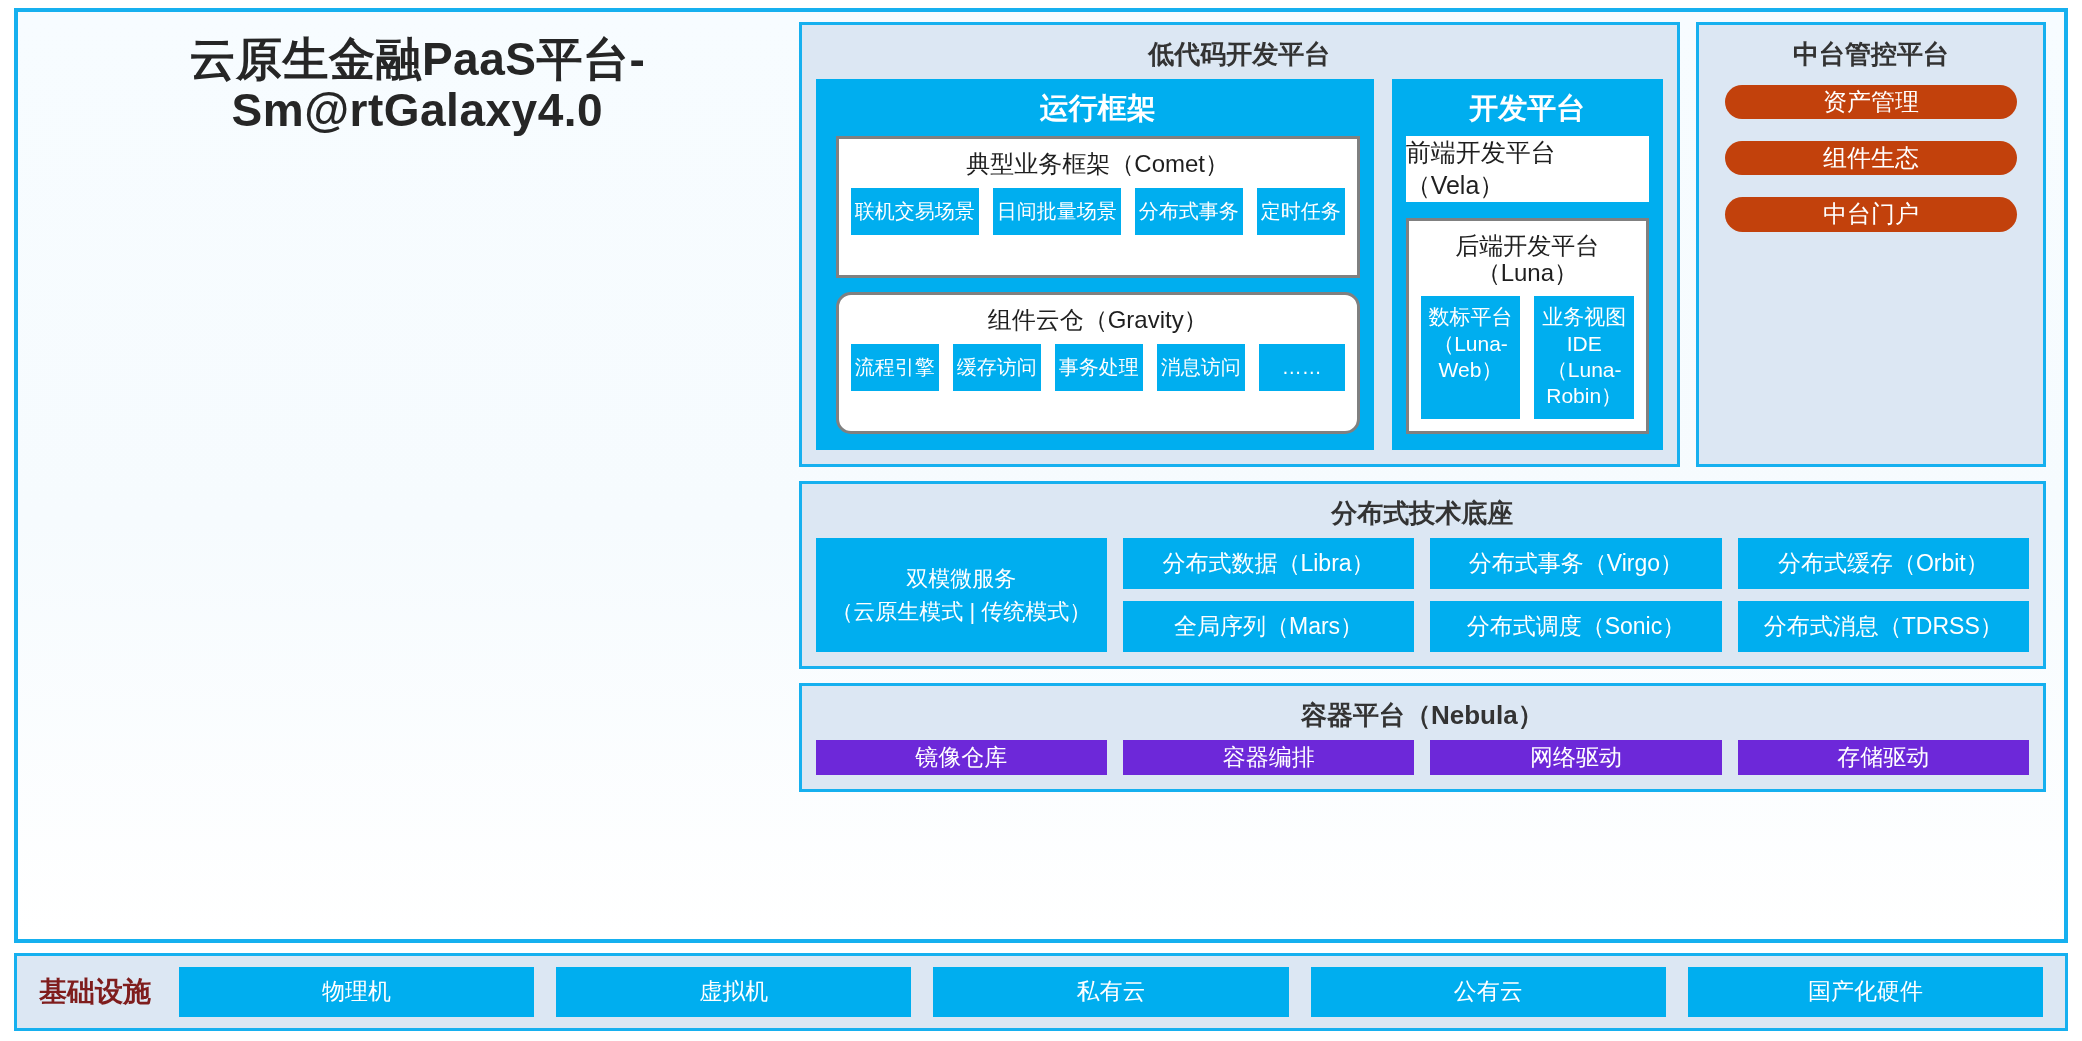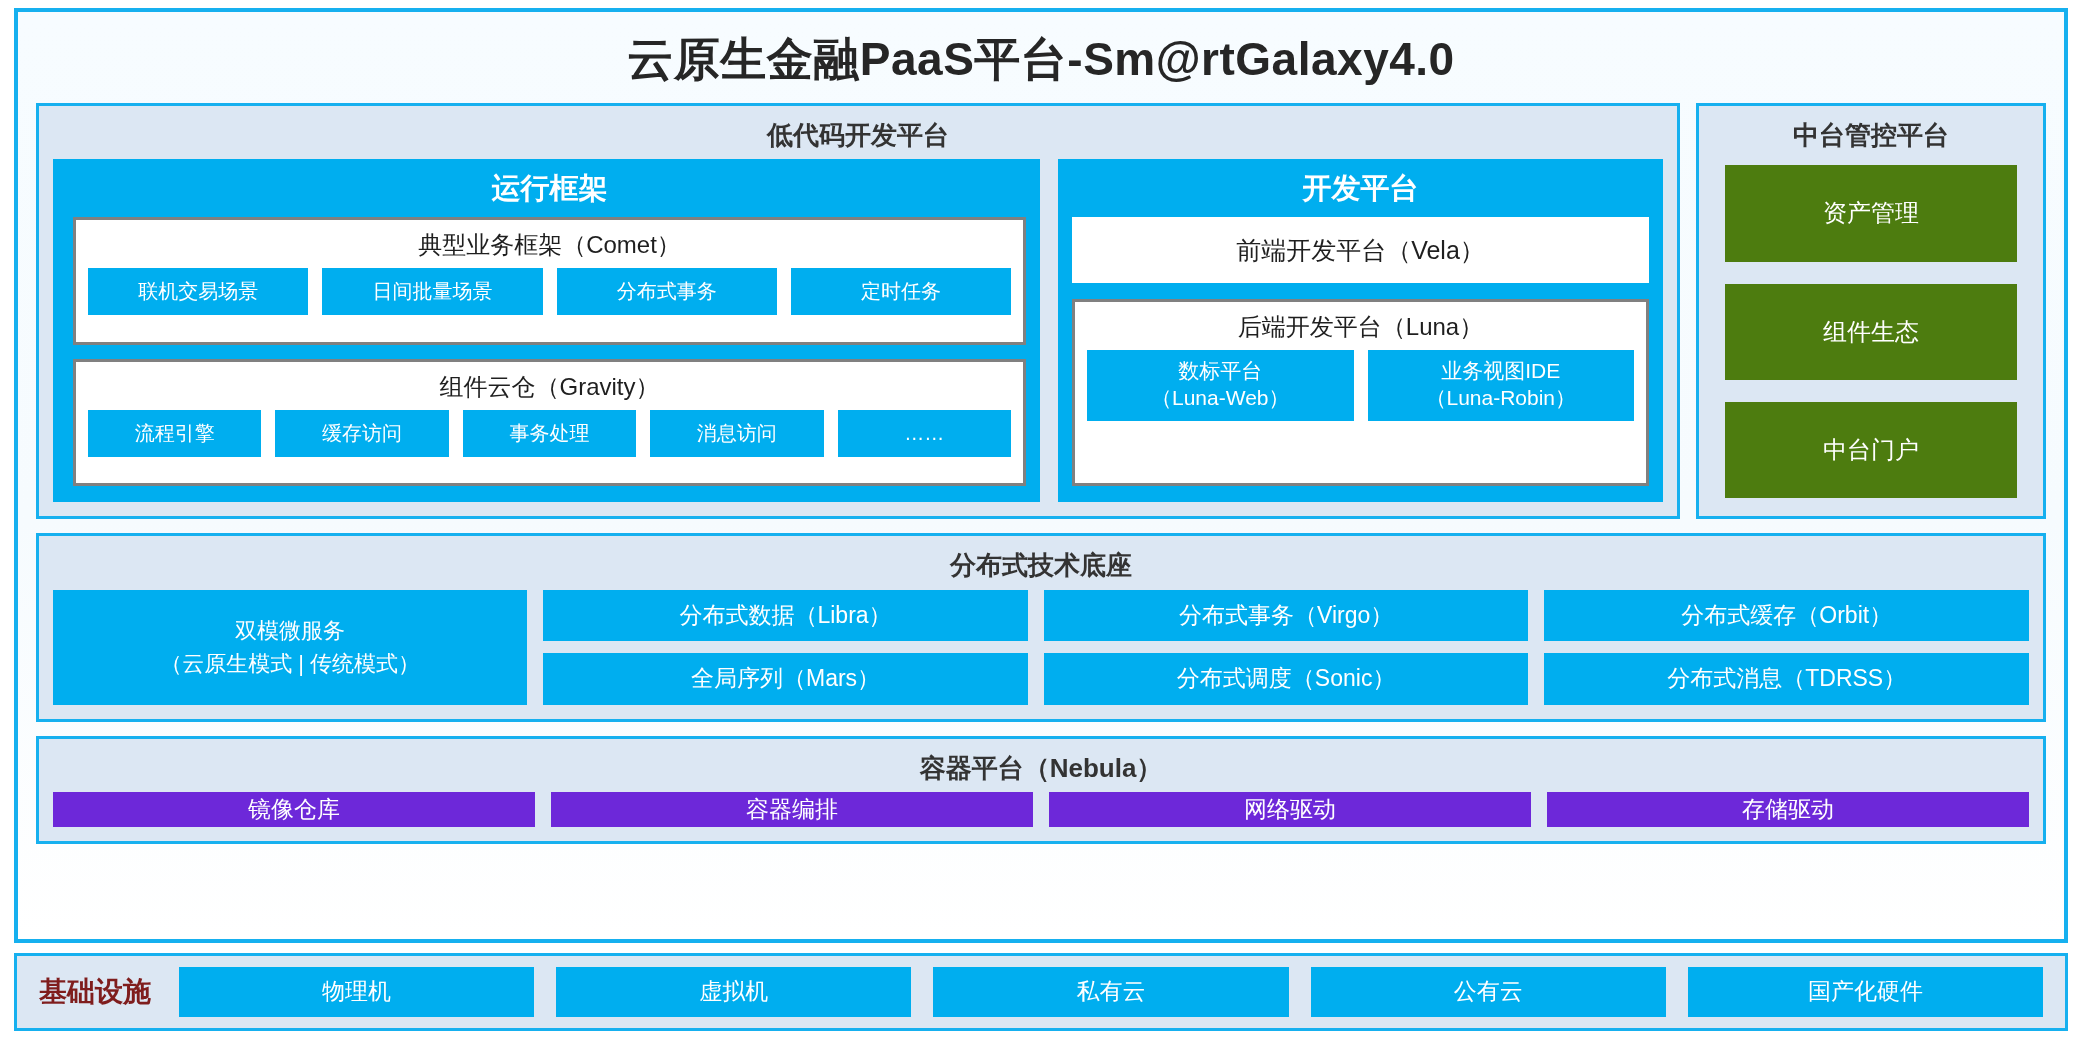--- a/index.html
+++ b/index.html
@@ -28,21 +28,21 @@
   }
 
   
   .main-frame {
     flex: 1 1 auto;
     box-sizing: border-box;
     border: 4px solid #16b0ef;
     background: linear-gradient(180deg, #f7fcff 0%, #f6fbfe 55%, #ffffff 100%);
     padding: 10px 18px 16px 18px;
     display: flex;
-    flex-direction: column;
+    flex-direction: row;
   }
 
   .main-title {
     text-align: center;
     font-size: 46px;
     font-weight: bold;
     letter-spacing: 0.5px;
     color: #262626;
     padding: 12px 0 18px 0;
     line-height: 1.1;
@@ -148,21 +148,21 @@
   }
   .chip .sub {
     display: block;
     font-size: 21px;
   }
 
   
   .runtime-card { flex: 1 1 62%; padding-left: 20px; }
   .devplat-card { flex: 1 1 38%; }
 
-  .runtime-card .white-box + .white-box { margin-top: 14px; }
+  .runtime-card .white-box + .white-box { margin-top: 14px; border-radius: 15px; }
   .runtime-card .white-box { flex: 1 1 auto; }
 
   
   .vela-box {
     background: #ffffff;
     border: none;
     padding: 0;
     display: flex;
     align-items: center;
     justify-content: center;
@@ -181,26 +181,27 @@
   }
   .midplat-list {
     display: flex;
     flex-direction: column;
     gap: 22px;
     justify-content: flex-start;
     flex: 1 1 auto;
     padding-top: 6px;
   }
   .midplat-item {
-    background: #4d7c0f;
+    background: #c2410c;
     color: #ffffff;
     font-size: 24px;
     text-align: center;
-    padding: 35px 4px;
-    line-height: 1.1;
+    padding: 4px 4px;
+    line-height: 1.1;
+    border-radius: 21px;
   }
 
   
   .dist-panel { }
   .dist-grid {
     display: flex;
     gap: 16px;
     align-items: stretch;
   }
   .dist-col-wide {

